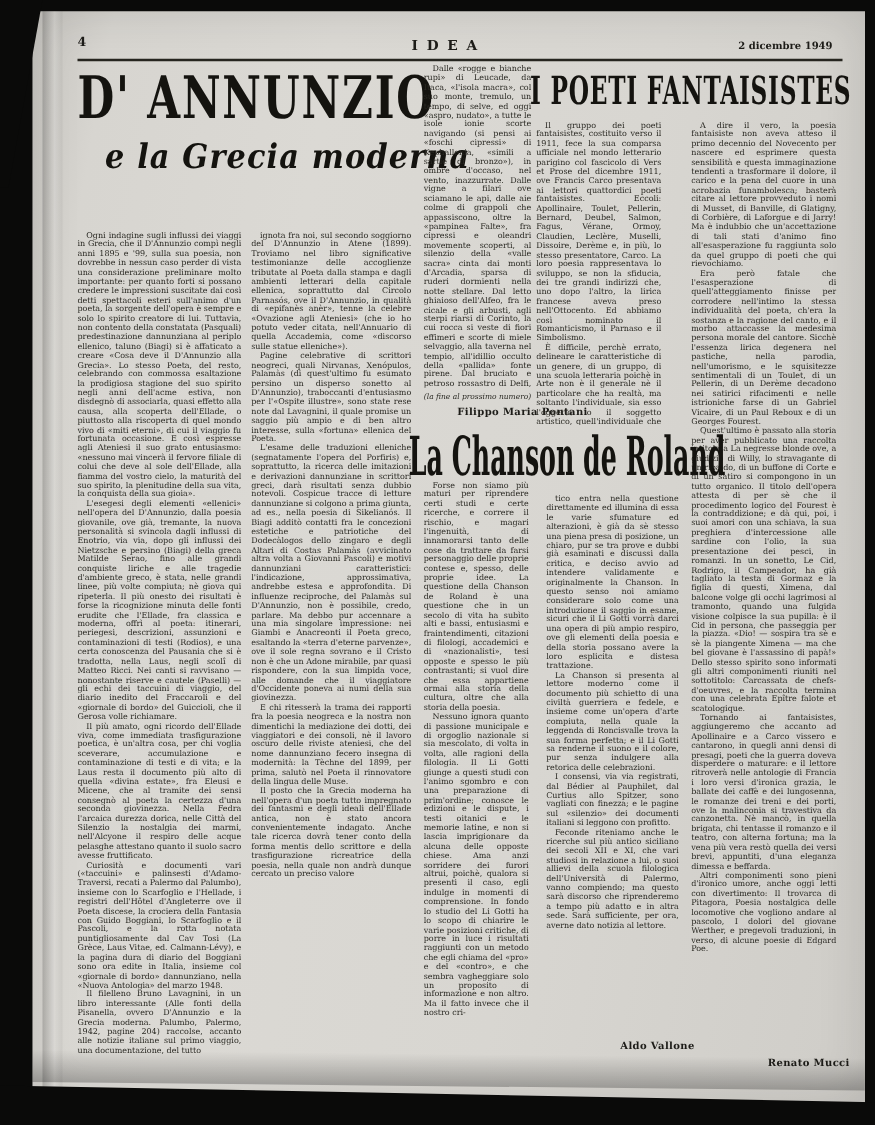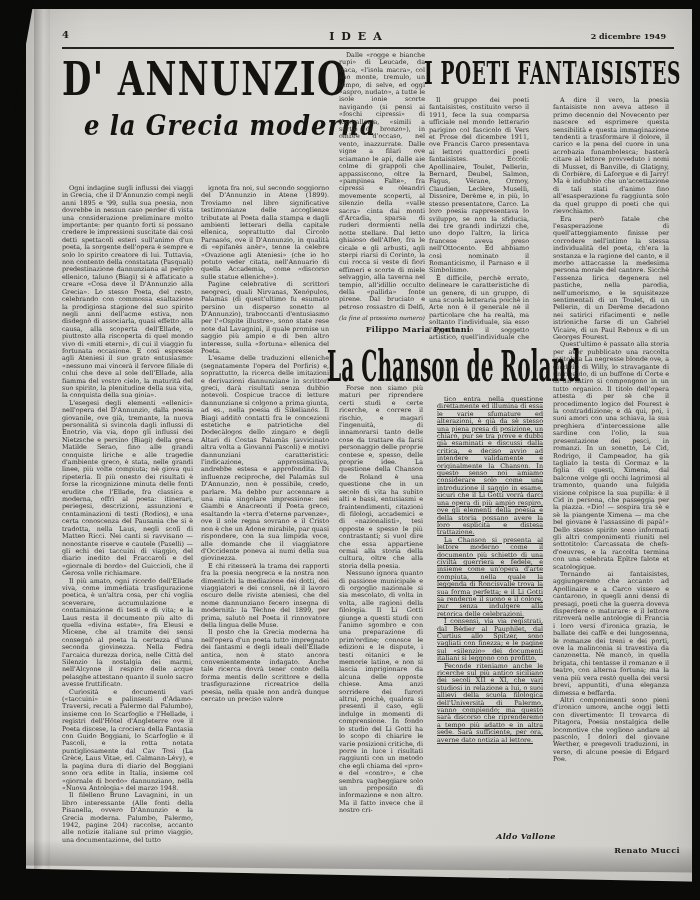--- a/index.html
+++ b/index.html
@@ -31,27 +31,27 @@
         white-space:nowrap;transform:scaleX(.47);transform-origin:left top;}
   .bodytext{position:absolute;font-size:6.4px;line-height:7.4px;color:#2a2923;text-align:justify;
         overflow:hidden;hyphens:auto;-webkit-hyphens:auto;}
   .bodytext p{margin:0;text-indent:7px;}
   .dc1{left:36px;top:176px;width:131px;height:676px;}
   .dc2{left:175px;top:176px;width:128px;height:676px;}
   .dc3{left:313px;top:43px;width:86px;height:258px;}
   .pc1{left:403px;top:88px;width:100px;height:243px;}
   .pc2{left:527px;top:88px;width:116px;height:744px;}
   .cc1{left:313px;top:376px;width:84px;height:462px;}
-  .cc2{left:411px;top:387px;width:106px;height:428px;text-decoration:underline;}
+  .cc2{left:411px;top:387px;width:106px;height:428px;}
   .note{position:absolute;left:303px;top:305px;width:106px;text-align:center;font-size:6px;
         font-style:italic;color:#2a2923;}
   .byline{position:absolute;text-align:center;font-size:8px;font-weight:bold;color:#1d1c18;
         letter-spacing:.3px;margin-left:36px;}
   .by-pontani{left:303px;top:315px;width:106px;}
-  .by-vallone{left:411px;top:822px;width:106px;font-style:italic;}
+  .by-vallone{left:411px;top:822px;width:106px;}
   .by-mucci{left:527px;top:836px;width:116px;}
 </style>
 </head>
 <body>
 
 <div class="canvas">
   <div class="paper">
     <div class="fold"></div>
 
     <span class="pnum">4</span>

